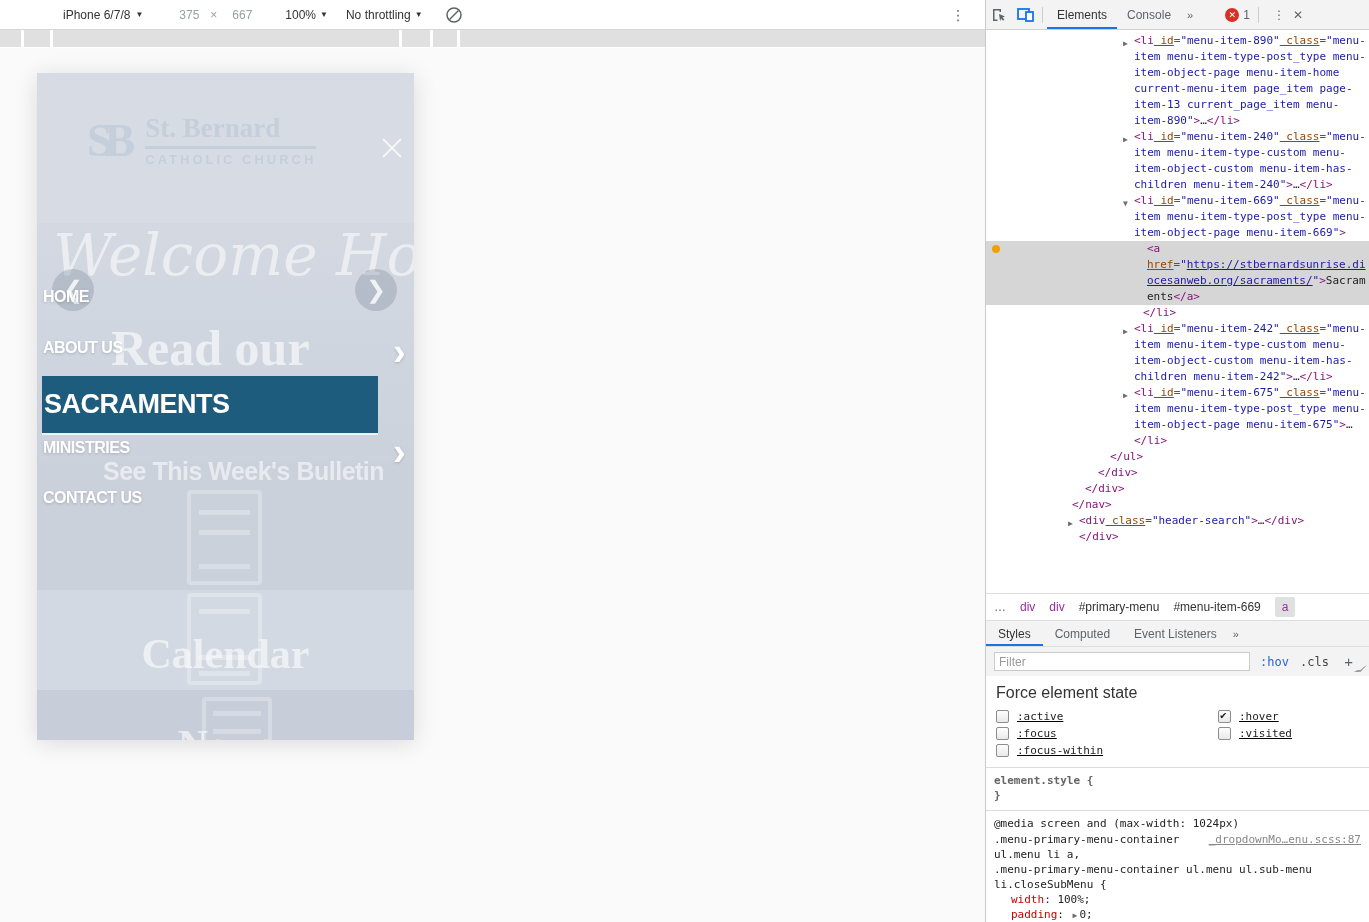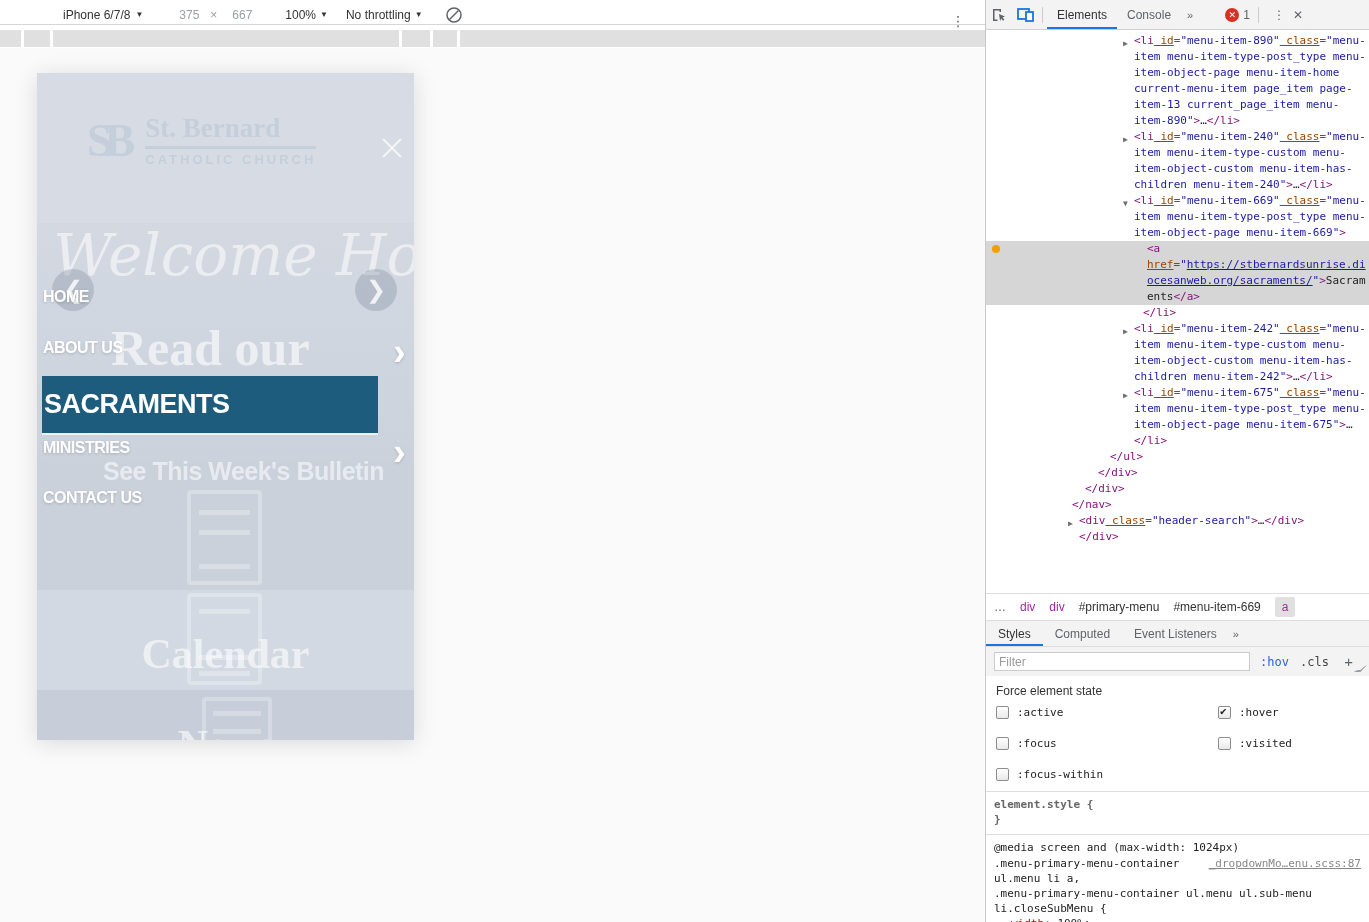--- a/index.html
+++ b/index.html
@@ -1,21 +1,21 @@
 <!DOCTYPE html>
 <html><head>
 <meta charset="utf-8">
 <style>
   * { margin:0; padding:0; box-sizing:border-box; }
   html,body { width:1369px; height:922px; overflow:hidden; background:#fff;
     font-family:"Liberation Sans", sans-serif; }
   .app { position:relative; width:1369px; height:922px; display:flex; flex-direction:column; }
 
   
-  .topbar { display:flex; height:30px; flex:none;align-items:center; }
+  .topbar { display:flex; height:30px; flex:none; }
   .emu-toolbar { width:985px; flex:none; background:#fff; border-bottom:1px solid #d6d6d6;
     display:flex; align-items:center; font-size:12px; color:#333; position:relative; }
   .emu-toolbar .dev-select { margin-left:63px; display:flex; align-items:center; gap:5px; cursor:default; }
   .caret { font-size:8px; color:#333; }
   .dim-input { color:#9aa0a6; margin-left:29px; width:34px; text-align:center; }
   .dim-x { color:#9aa0a6; margin-left:4px; }
   .dim-h { color:#9aa0a6; margin-left:8px; width:34px; text-align:center; }
   .zoom-select { margin-left:26px; display:flex; align-items:center; gap:4px; }
   .throttle-select { margin-left:18px; display:flex; align-items:center; gap:4px; }
   .rotate-btn { margin-left:22px; width:18px; height:18px; position:relative; }
@@ -114,22 +114,22 @@
     padding:0 4px; color:#333; outline:none; }
   .filter-input::placeholder { color:#999; }
   .hov-btn { position:absolute; right:80px; font-family:"DejaVu Sans Mono",monospace; font-size:12px; color:#2962d9; }
   .cls-btn { position:absolute; right:40px; font-family:"DejaVu Sans Mono",monospace; font-size:12px; color:#444; }
   .plus-btn { position:absolute; right:16px; font-size:15px; color:#5f6368; }
   .corner-resize { position:absolute; right:5px; bottom:4px; width:7px; height:7px;
     border-right:2px solid #9aa0a6; border-bottom:2px solid #9aa0a6; transform:skew(-45deg) rotate(0deg);
     clip-path:polygon(100% 0,100% 100%,0 100%); }
 
   .force-state { flex:none; background:#fff; border-bottom:1px solid #ddd; padding:8px 10px 10px; }
-  .fs-title { font-size:12px; color:#333; margin-bottom:8px; }
-  .fs-grid { display:grid; grid-template-columns:222px 1fr; row-gap:18px; }
+  .fs-title { font-size:16px; color:#333; margin-bottom:8px; }
+  .fs-grid { display:grid; grid-template-columns:222px 1fr; row-gap:4px;text-decoration:underline; }
   .fs-item { display:flex; align-items:center; gap:8px;
     font-family:"DejaVu Sans Mono","Liberation Mono",monospace; font-size:11px; color:#222; }
   .fs-check { width:13px; height:13px; border:1px solid #8d8d8d; border-radius:2px;
     background:linear-gradient(#fefefe,#e9e9e9); position:relative; flex:none; }
   .fs-check.on::after { content:"✔"; position:absolute; left:1px; top:-2px; font-size:11px; color:#222; }
 
   .style-block { flex:none; border-bottom:1px solid #ddd; padding:5px 8px 7px;
     font-family:"DejaVu Sans Mono","Liberation Mono",monospace; font-size:11px; line-height:15px; color:#222; }
   .elem-style { color:#666;font-weight:bold; }
   .rule-block { flex:1; min-height:0; border-bottom:none; }

